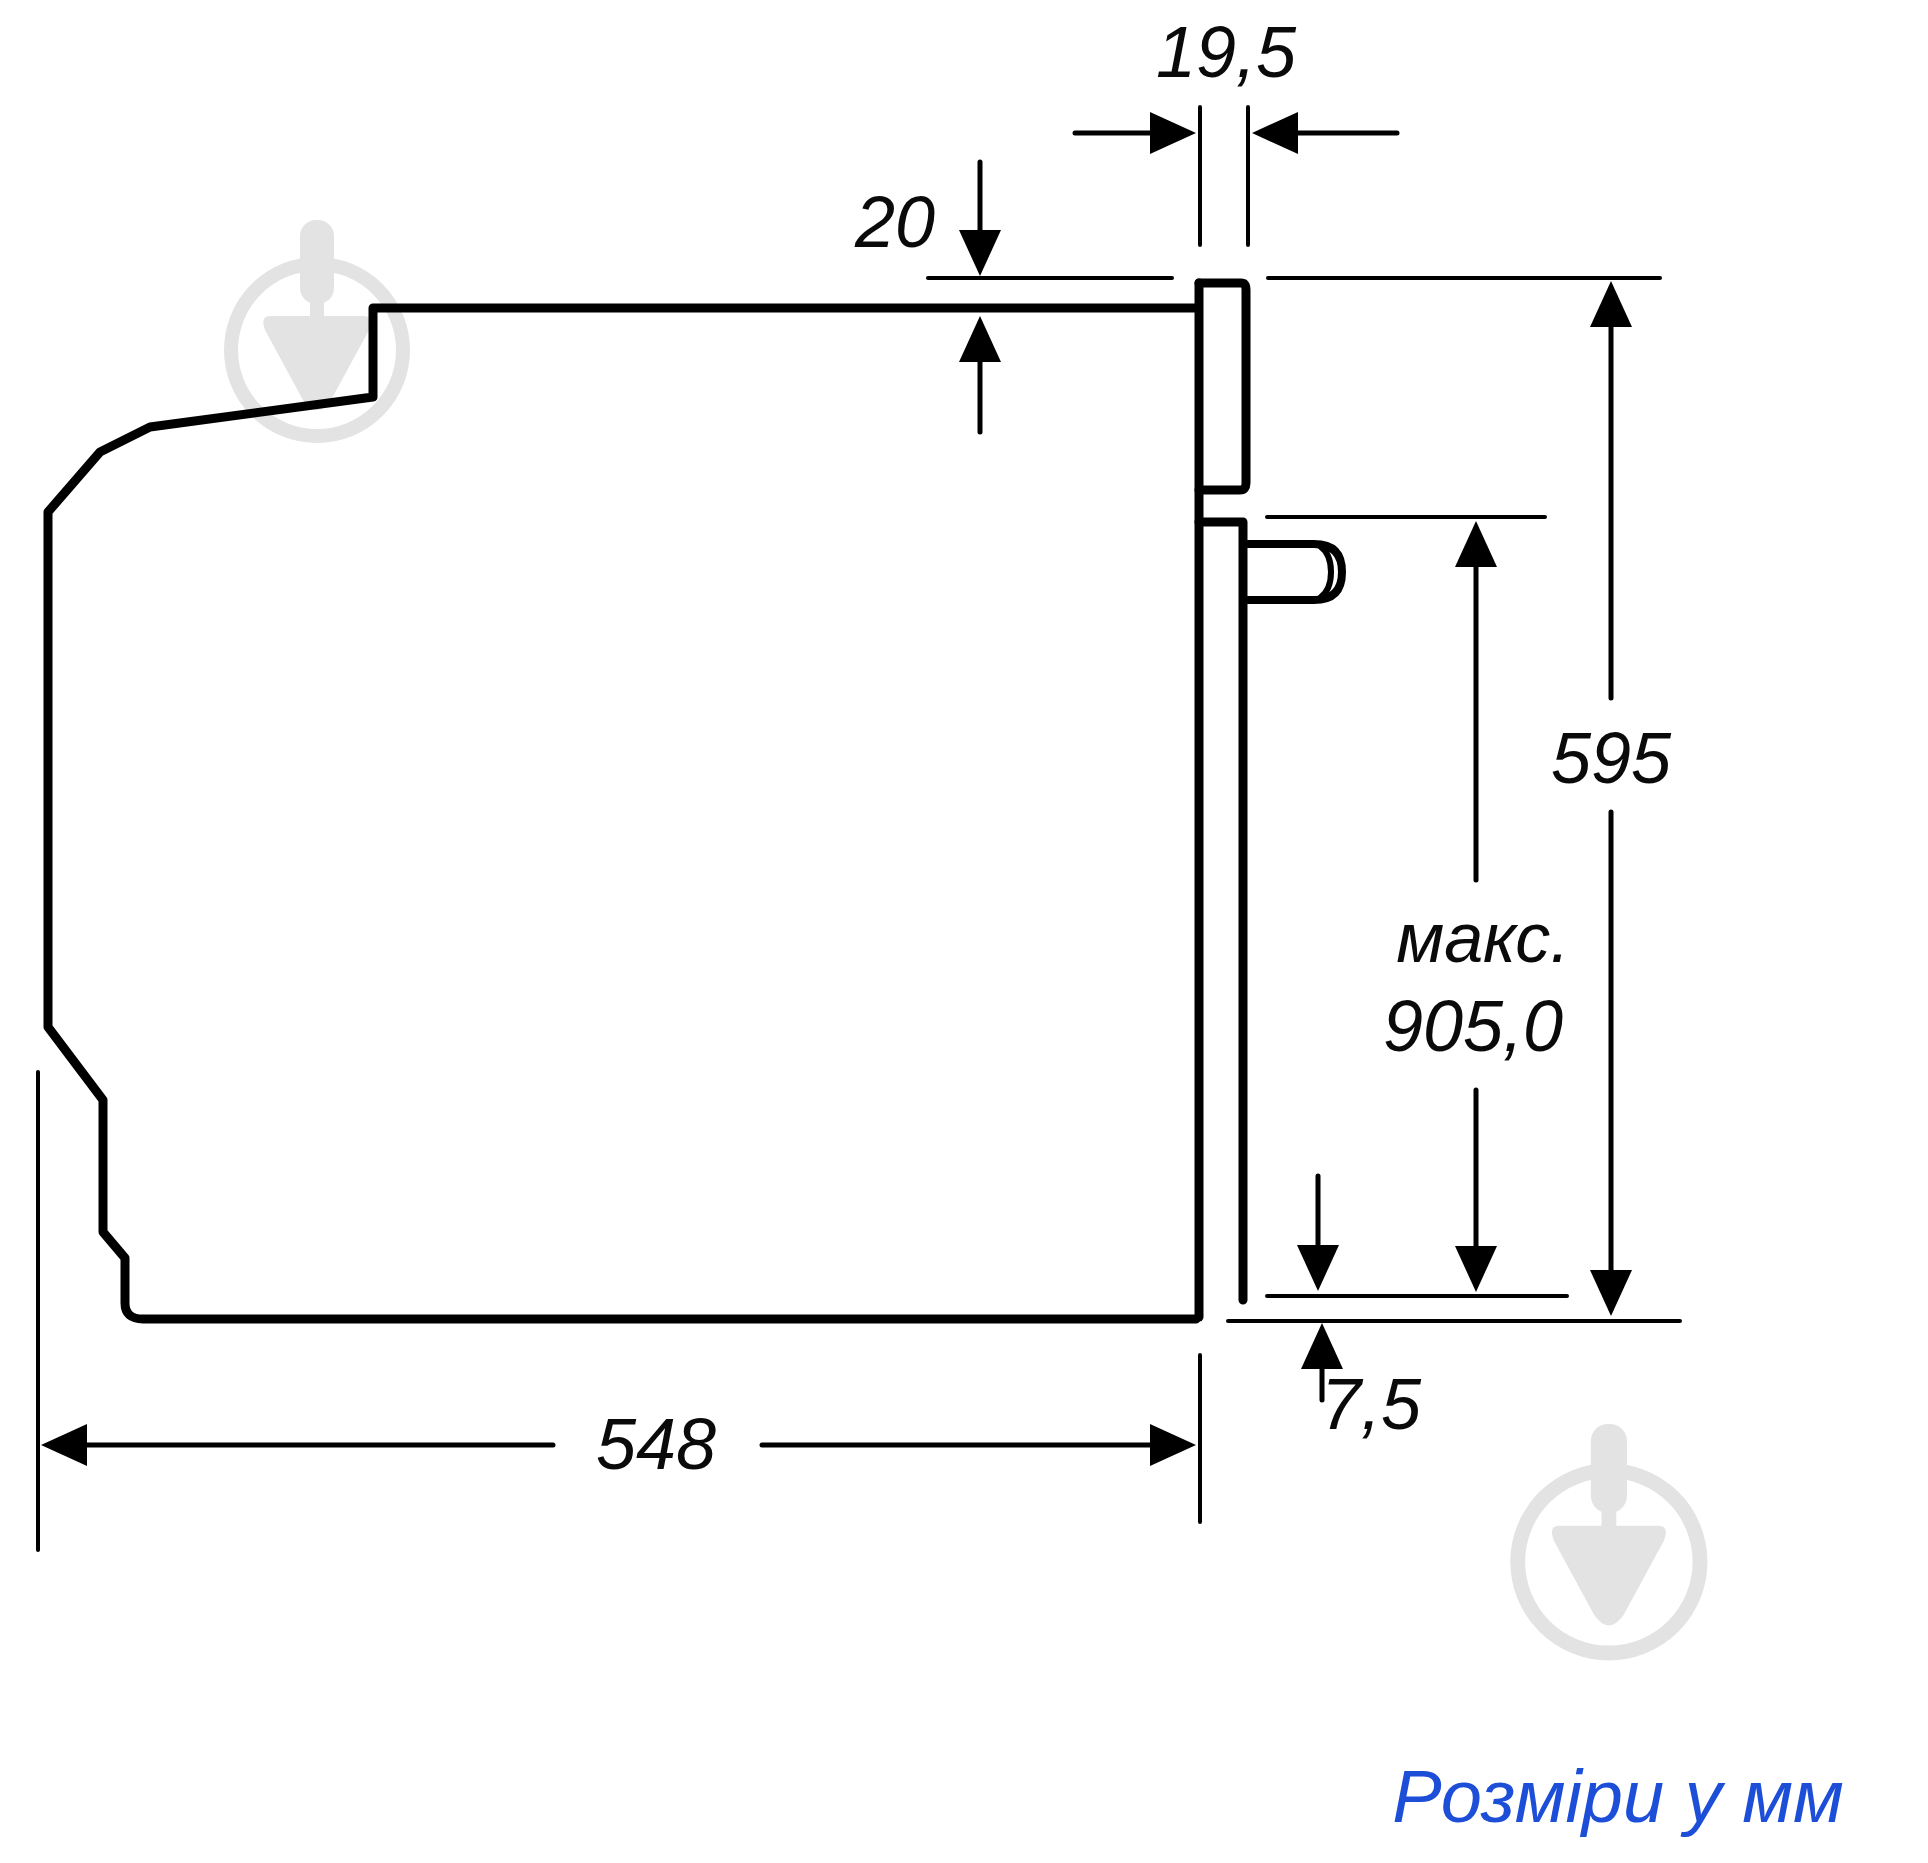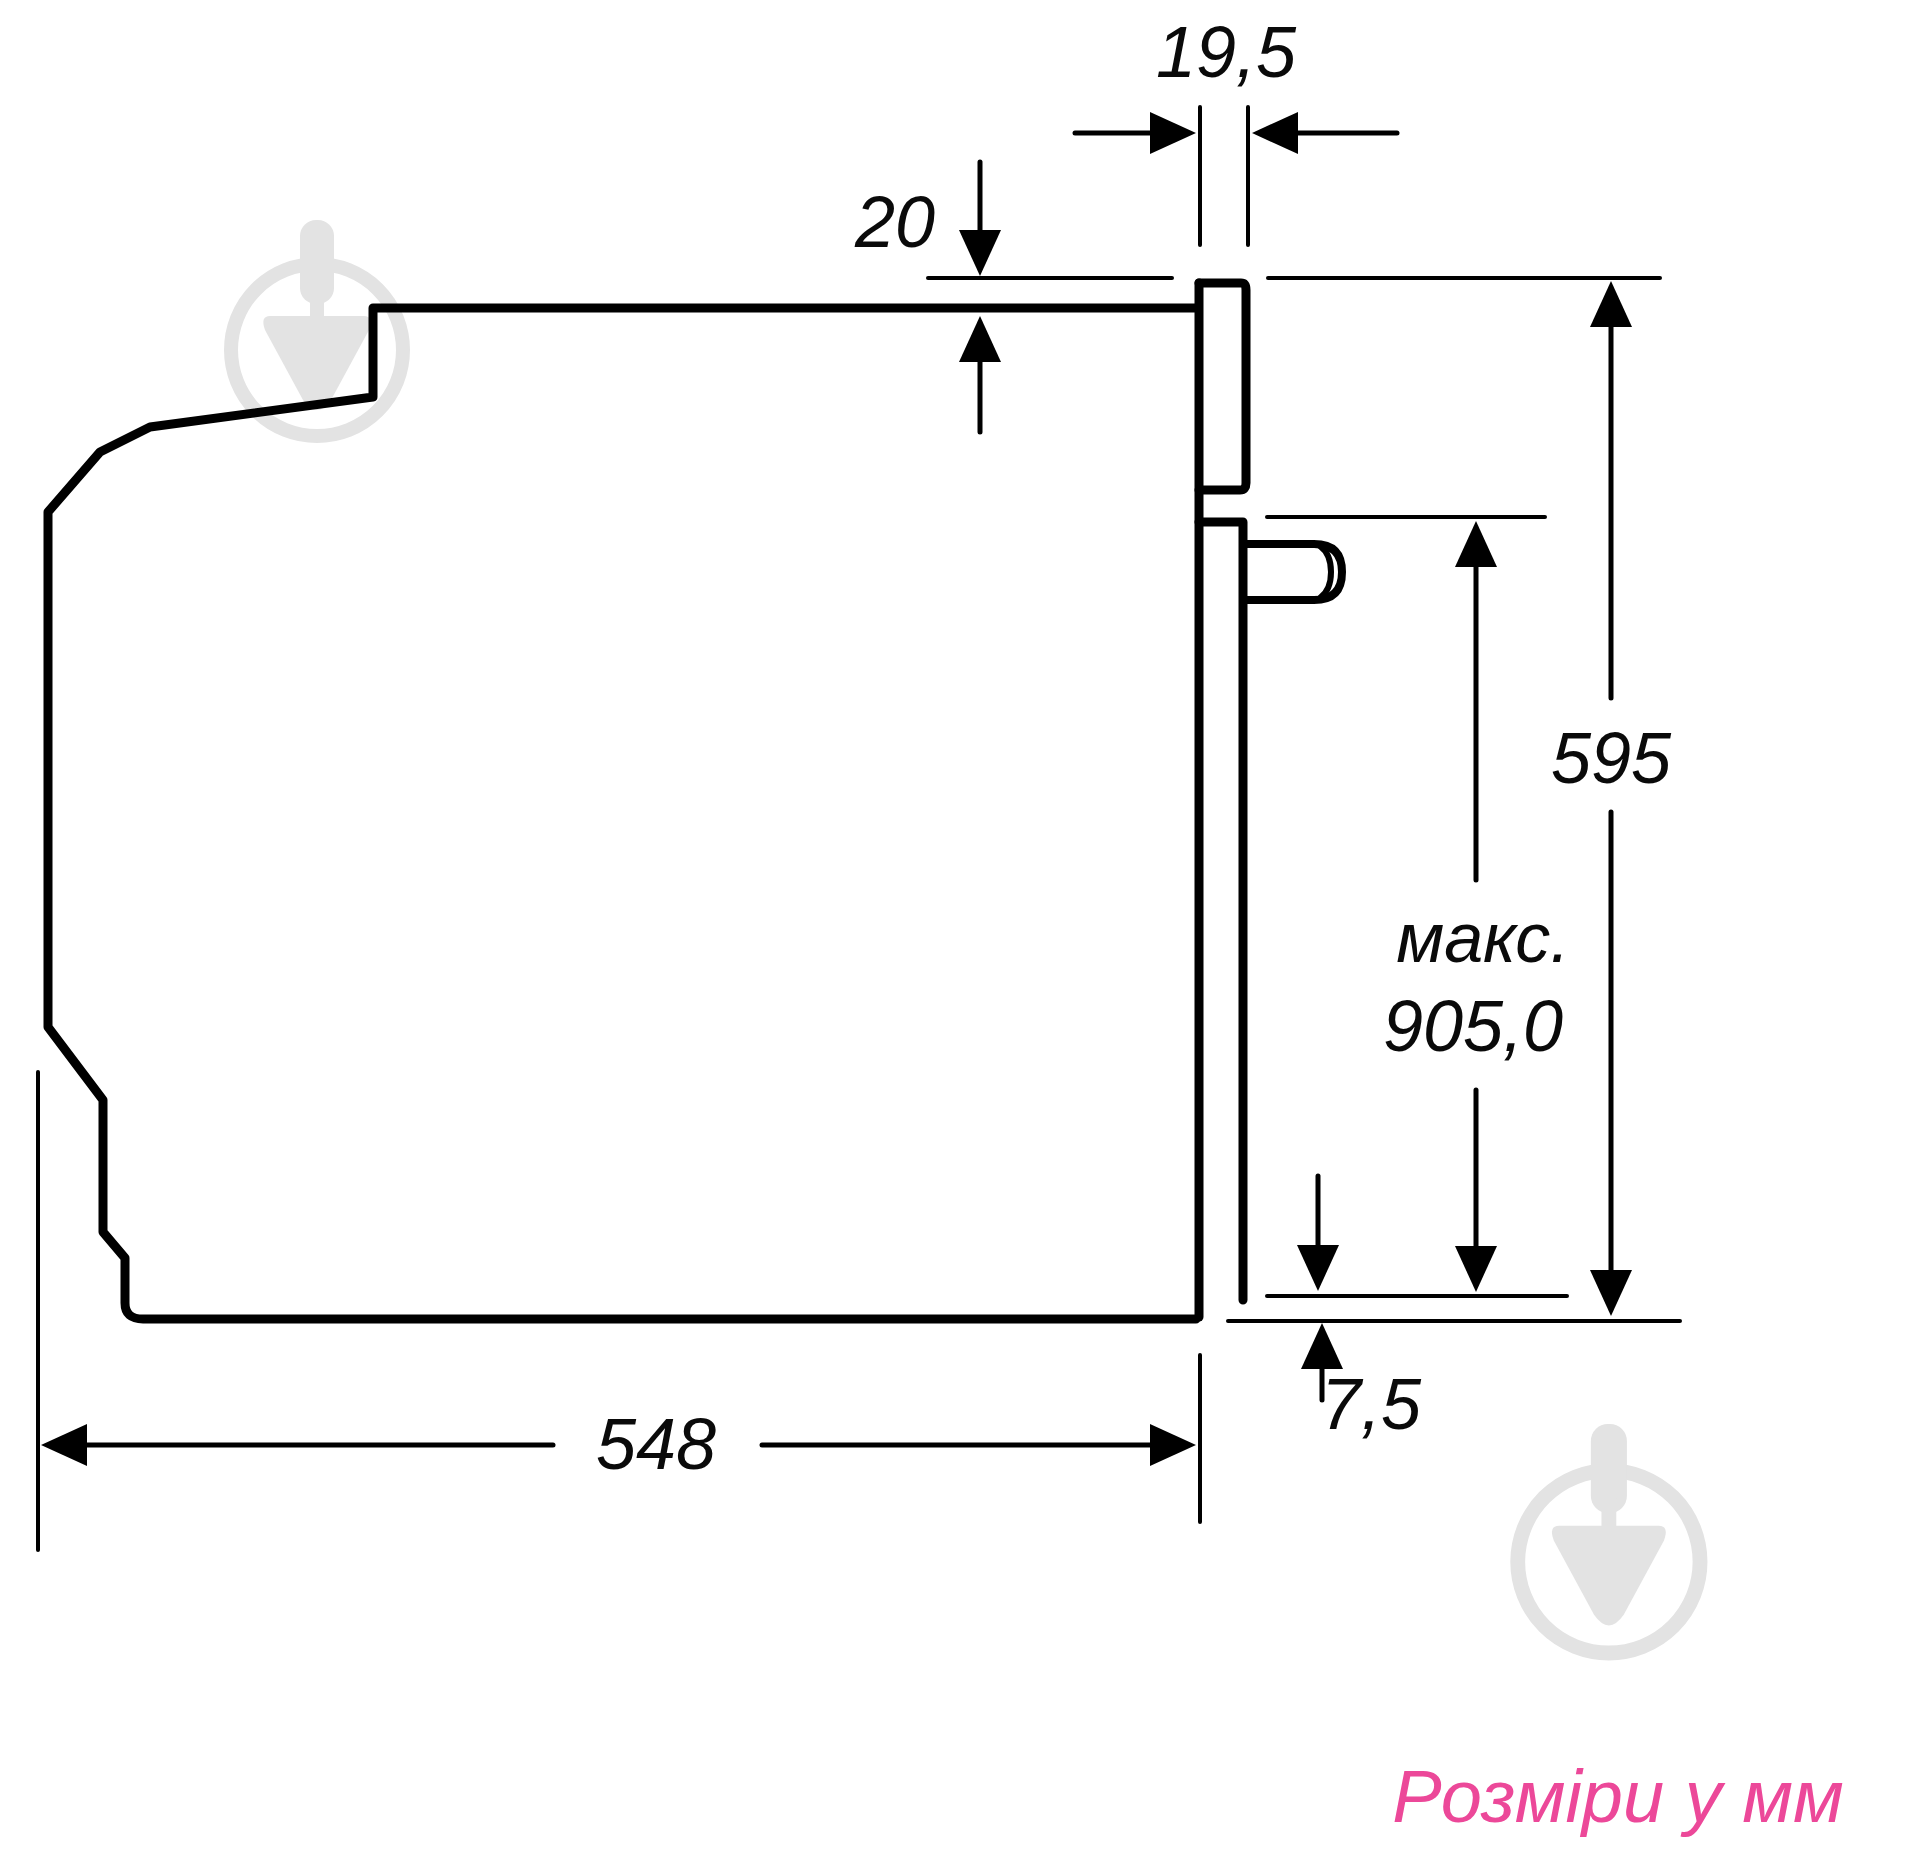--- a/index.html
+++ b/index.html
@@ -18,21 +18,21 @@
     color:#0a0a0a;
     font-size:72px;
     line-height:1;
     white-space:nowrap;
     letter-spacing:0px;
   }
   .lbl.small{font-size:70px;}
   .units{
     position:absolute;
     transform:translateX(-50%);
-    color:#ec4899;
+    color:#1d4ed8;
     font-size:74px;
     line-height:1;
     white-space:nowrap;
   }
 </style>
 </head>
 <body>
 
 <div class="stage">
 

